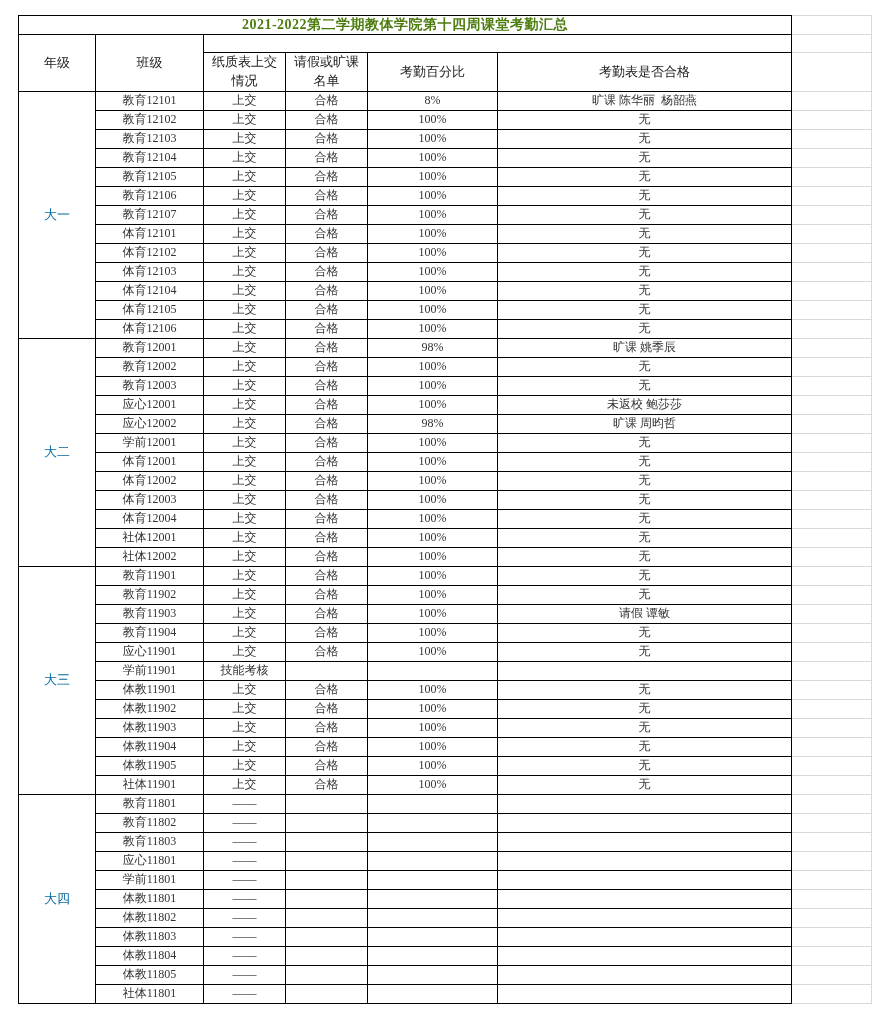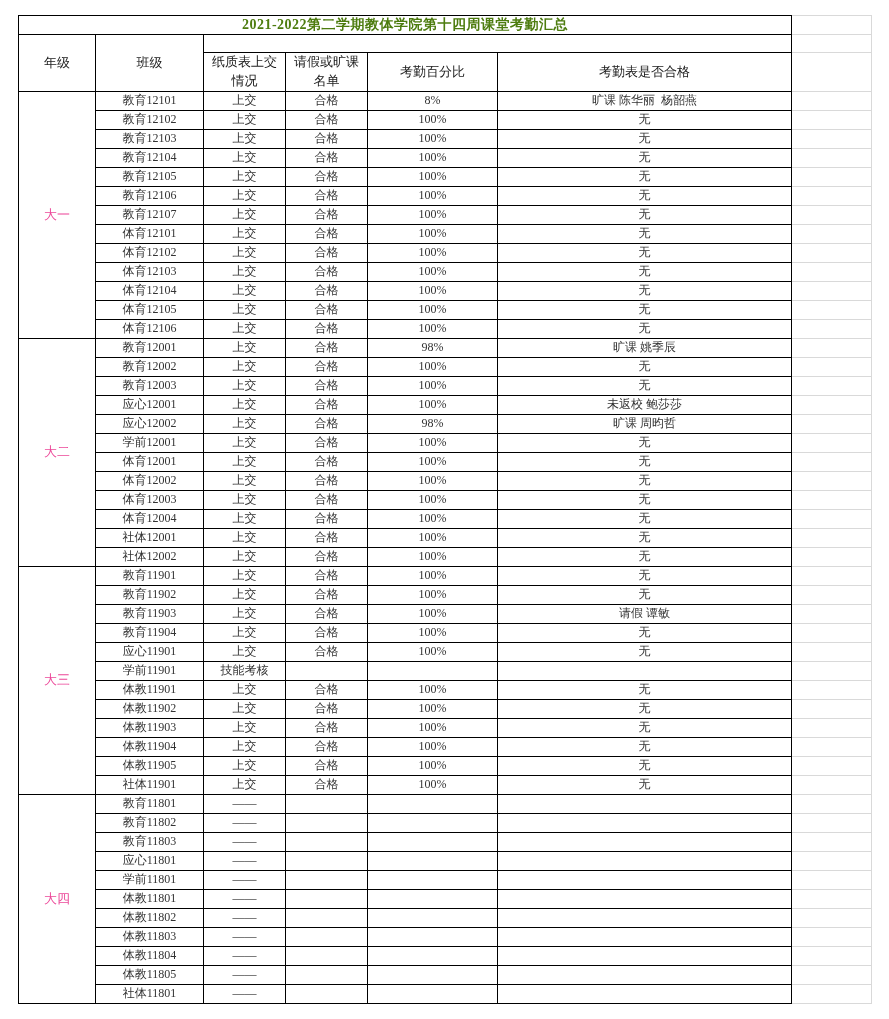--- a/index.html
+++ b/index.html
@@ -21,21 +21,21 @@
   }
   .b { border: 1px solid #000000; }
   .ghost { border: 1px solid #d9d9d9; }
   tr.title-row  { height: 19px; }
   tr.spacer-row { height: 18px; }
   tr.header-row { height: 38px; }
   tr.data-row   { height: 19px; }
   .title-cell { font-weight: bold; font-size: 14px; color: #4d7c0f; letter-spacing: 0.5px; }
   th { font-size: 13px; color: #1a1a1a; }
   td { font-size: 12px; color: #333333; }
-  .grade-cell { font-size: 13px; color: #ec4899; margin-top: 40px; }
+  .grade-cell { font-size: 13px; color: #0369a1; margin-top: 40px; }
   .wrap2 { display: inline-block; width: 5.2em; line-height: 1.45; }
   .names { white-space: pre-wrap; }
 </style>
 </head>
 <body>
 
 <div class="sheet">
   <table>
     <colgroup>
       <col style="width:77px">

